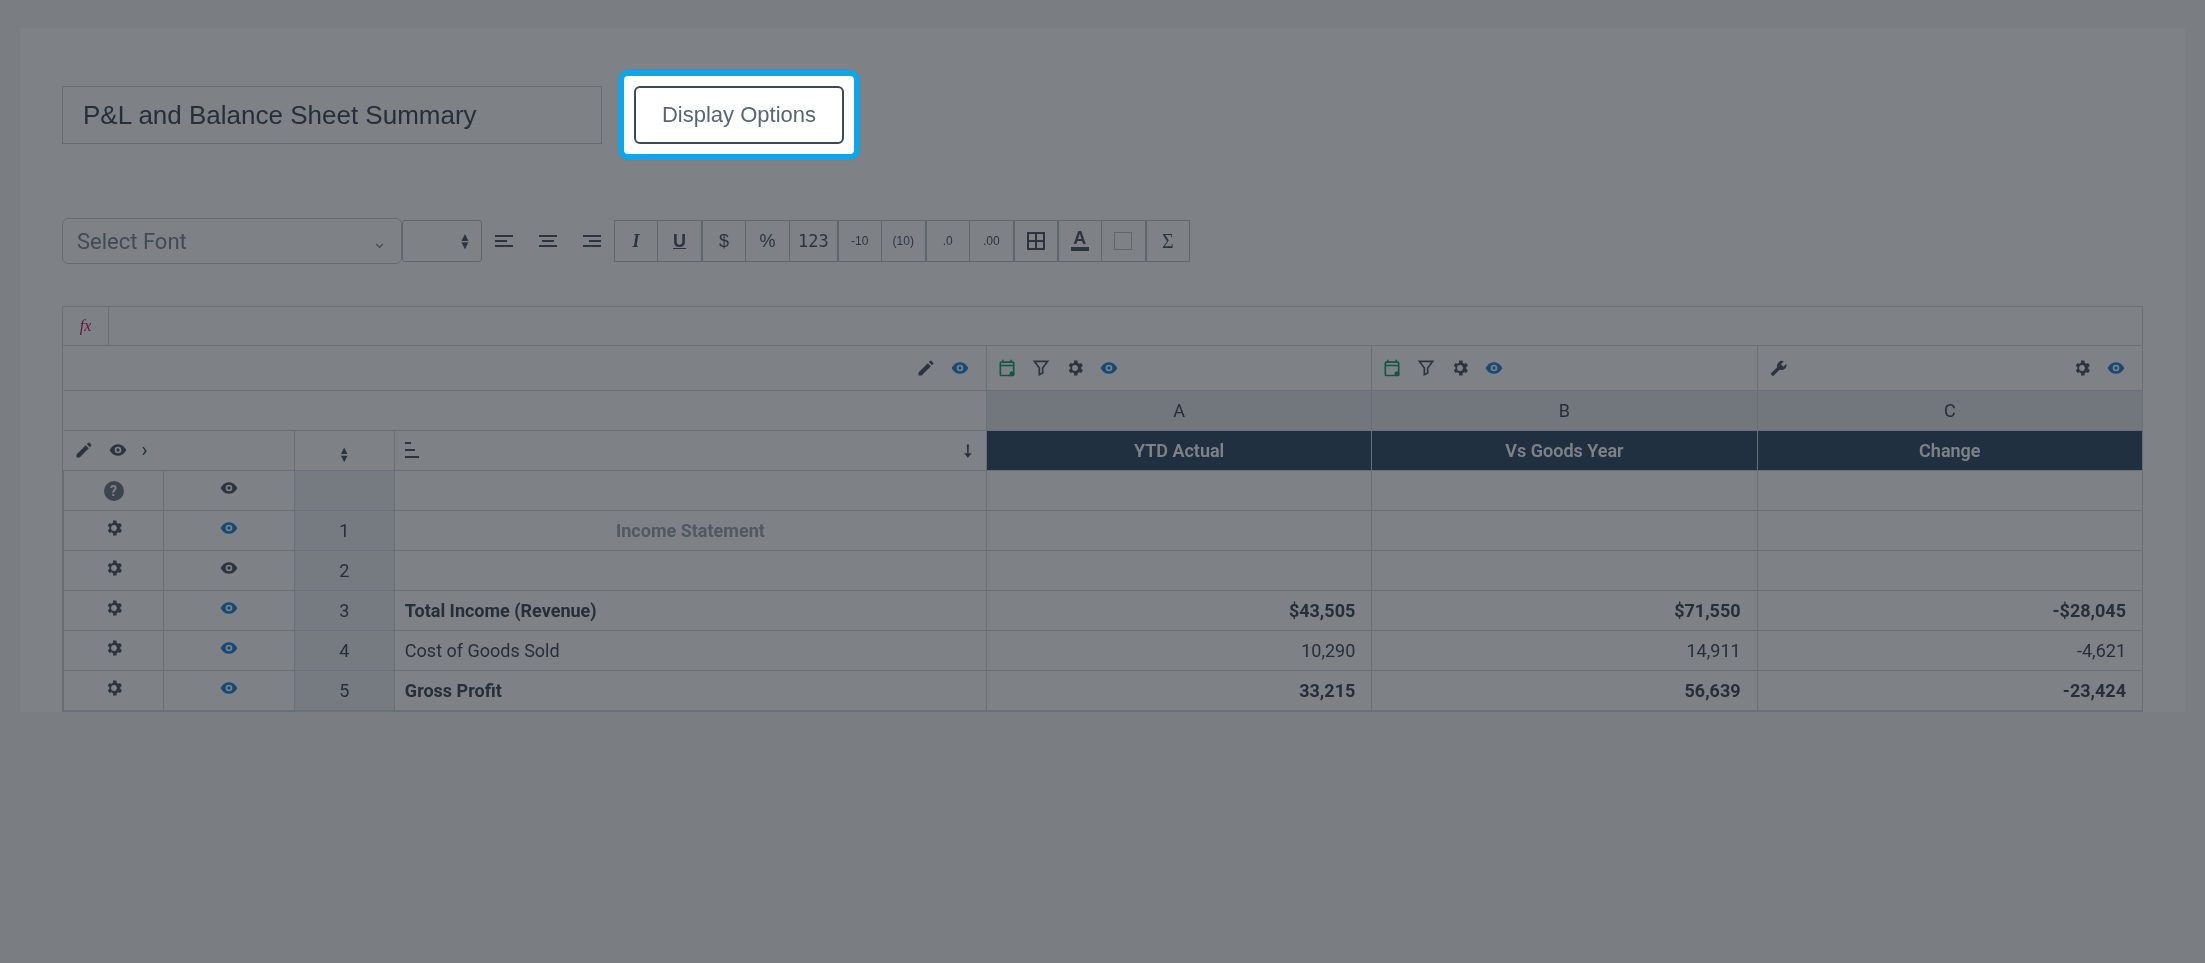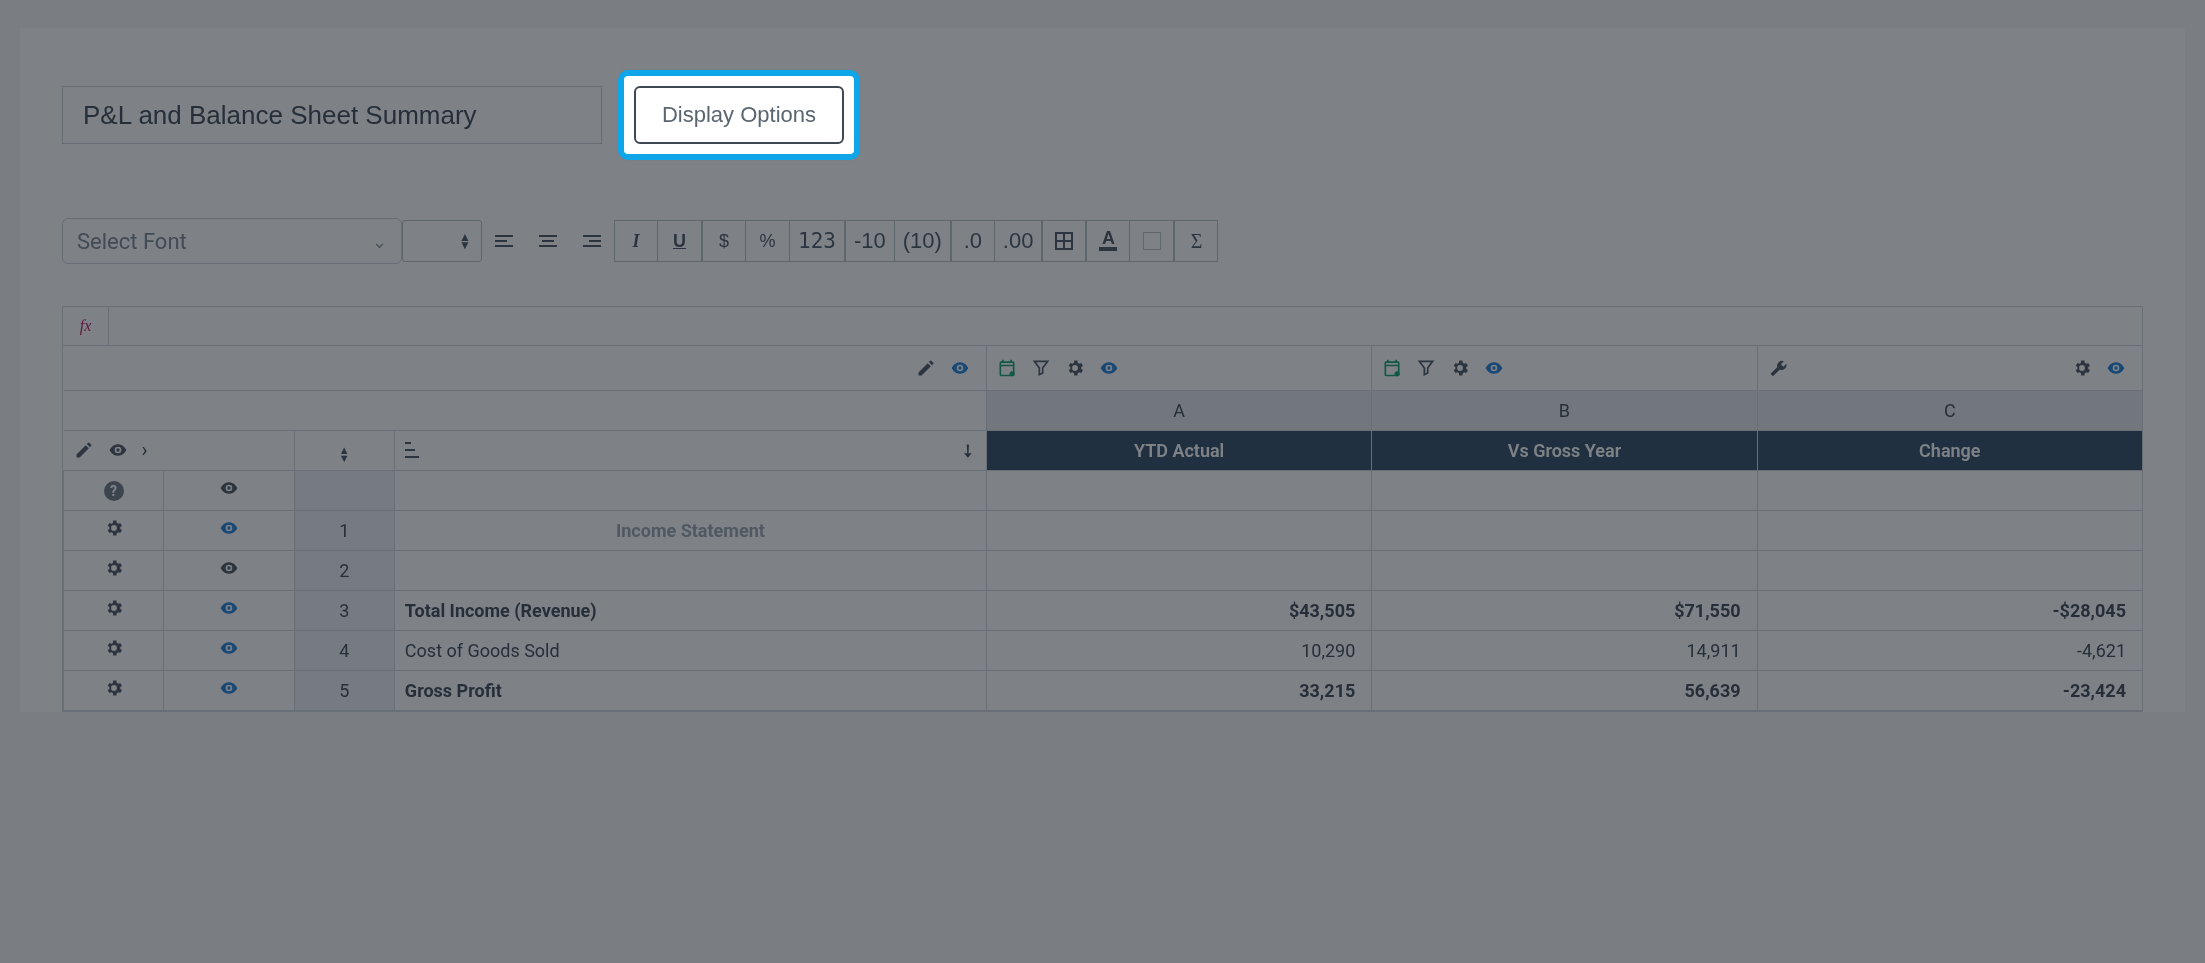--- a/index.html
+++ b/index.html
@@ -103,22 +103,22 @@
   .spinner-arrows { display:flex; flex-direction:column; line-height:8px; color:#4a5560; font-size:12px; }
 
   .align-ico { display:inline-flex; flex-direction:column; gap:3px; }
   .align-ico span { width:18px; height:2px; background:#4a5560; display:block; }
   .align-center span:nth-child(2){ width:12px; margin:0 auto; }
   .align-right span { margin-left:auto; }
   .align-right span:nth-child(2){ width:12px; }
 
   .ico-underline { text-decoration: underline; font-weight:600; }
   .ico-italic { font-style: italic; font-family: Georgia, serif; font-weight:600; }
-  .mono { font-family: "Menlo","Consolas",monospace; font-size:21px; }
-  .small { font-size: 22px; }
+  .mono { font-family: "Menlo","Consolas",monospace; font-size:17px; }
+  .small { font-size: 12px; }
 
   .grid-ico { position:relative; width:18px; height:18px; border:2px solid #4a5560; }
   .grid-ico::before, .grid-ico::after { content:""; position:absolute; background:#4a5560; }
   .grid-ico::before { left:50%; top:0; bottom:0; width:2px; transform:translateX(-50%); }
   .grid-ico::after  { top:50%; left:0; right:0; height:2px; transform:translateY(-50%); }
 
   .text-color { display:flex; flex-direction:column; align-items:center; line-height:14px; }
   .text-color .bar { width:18px; height:4px; background:#4a5560; margin-top:2px; }
 
   .fill-swatch { width:18px; height:18px; background:#fff; border:1px solid #b9c0c7; }
@@ -478,21 +478,21 @@
             <div style="display:flex;align-items:center;justify-content:space-between">
               <span class="tree-ico">
                     <span class="a"></span>
                     <span class="b"></span>
                     <span class="c"></span>
                   </span>
               <span class="arrow-diag">➘</span>
             </div>
           </td>
           <td class="hcell">YTD Actual</td>
-          <td class="hcell">Vs Gross Year</td>
+          <td class="hcell">Vs Goods Year</td>
           <td class="hcell">Change</td>
         </tr>
 
         </tbody>
           <tbody id="rows-body">
             <tr>
               <td class="gutter"><span class="q-circle">?</span></td>
               <td class="gutter"><span class="ico  eye">
                   <svg>
                     <use href="#i-eye"></use>

